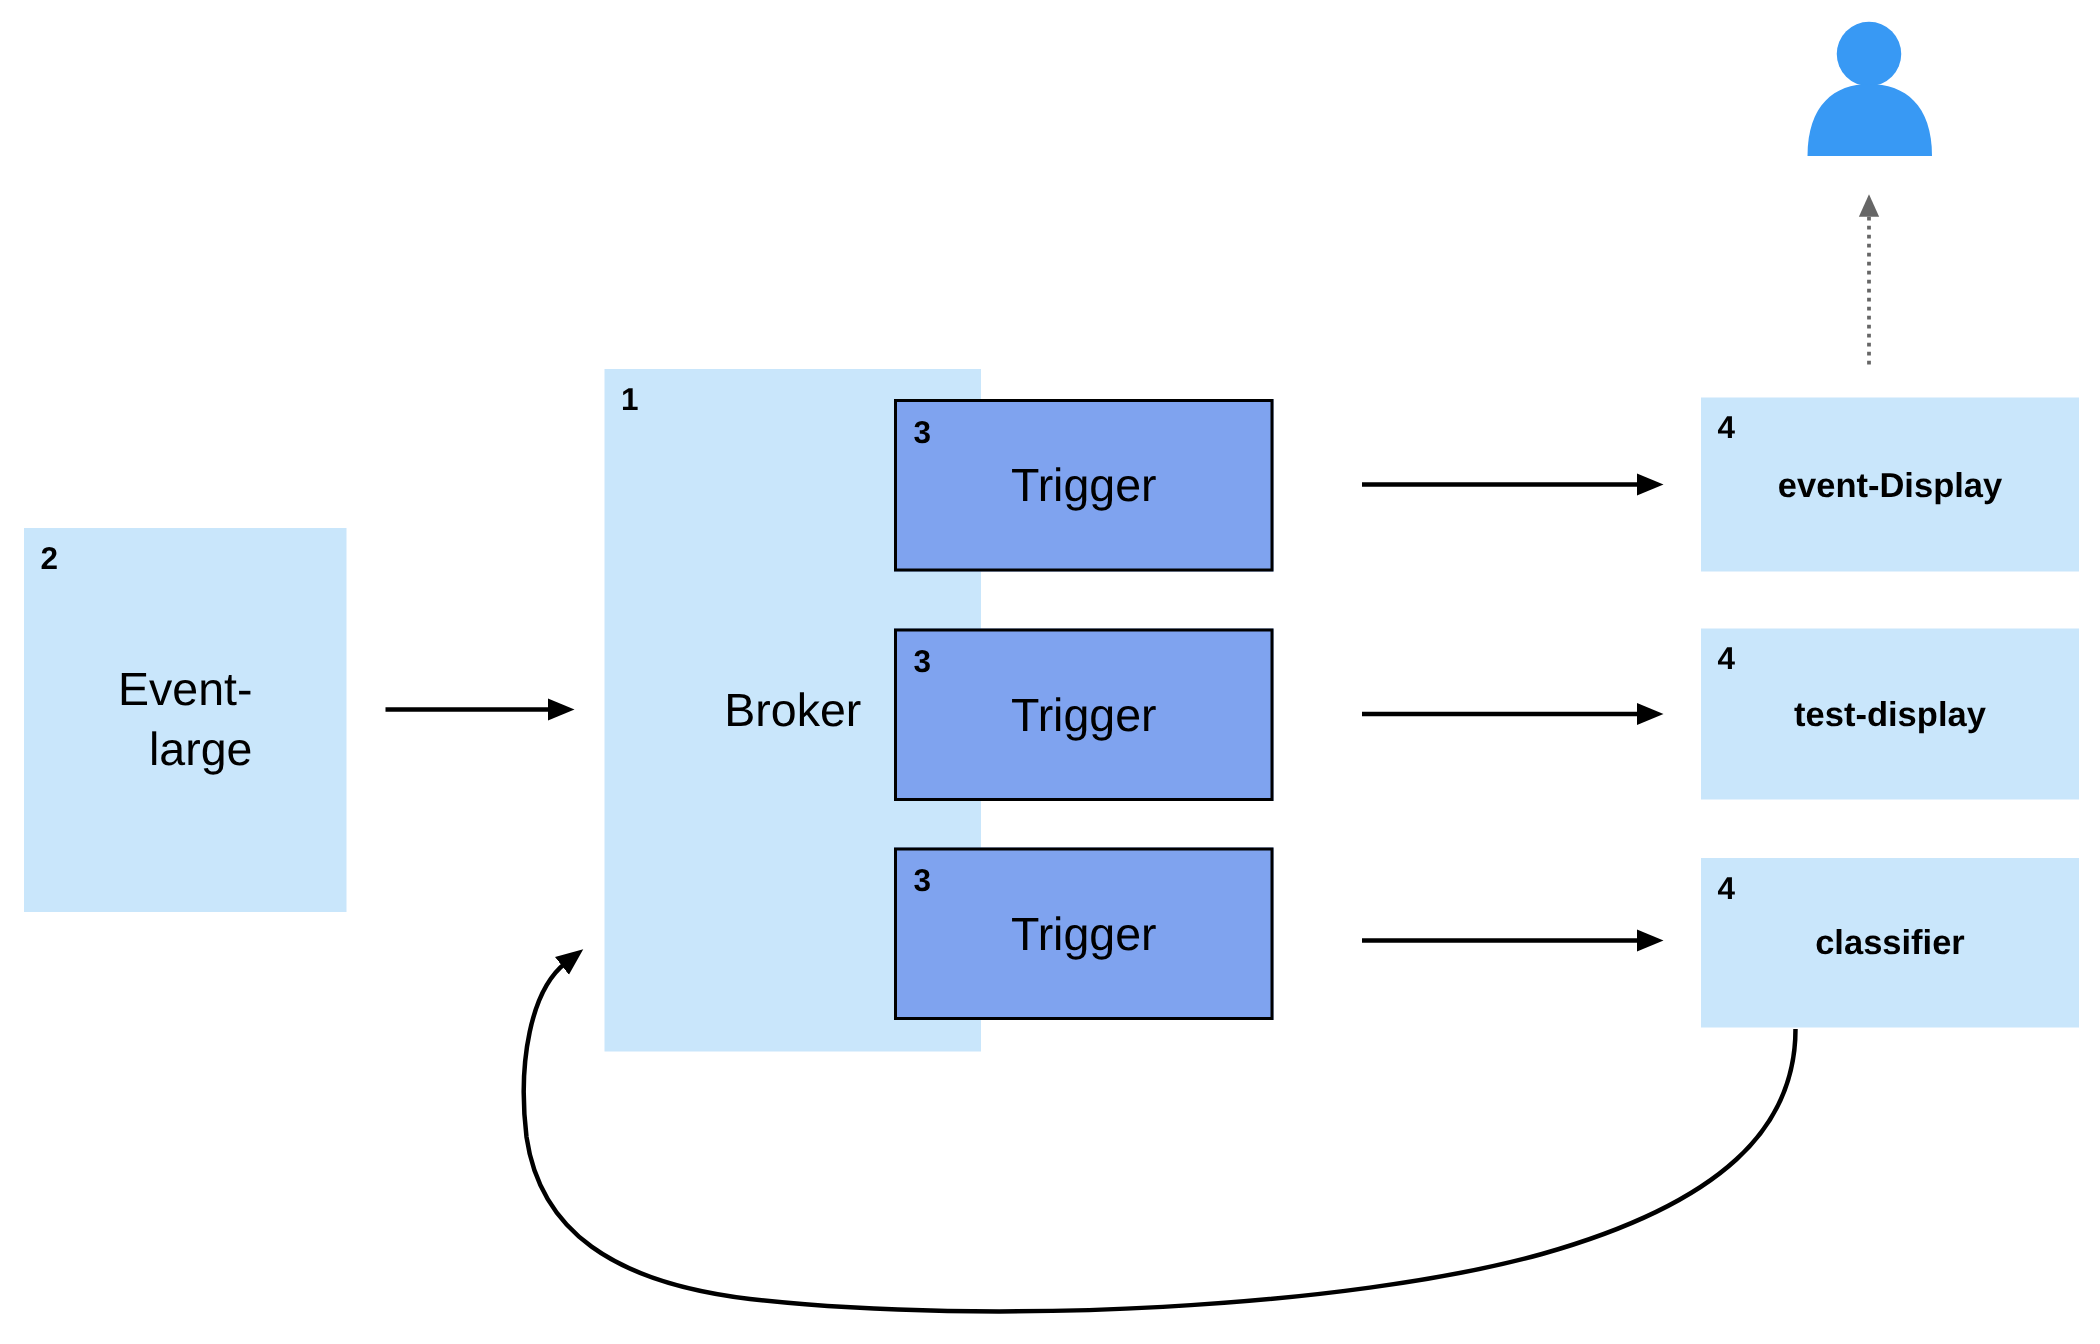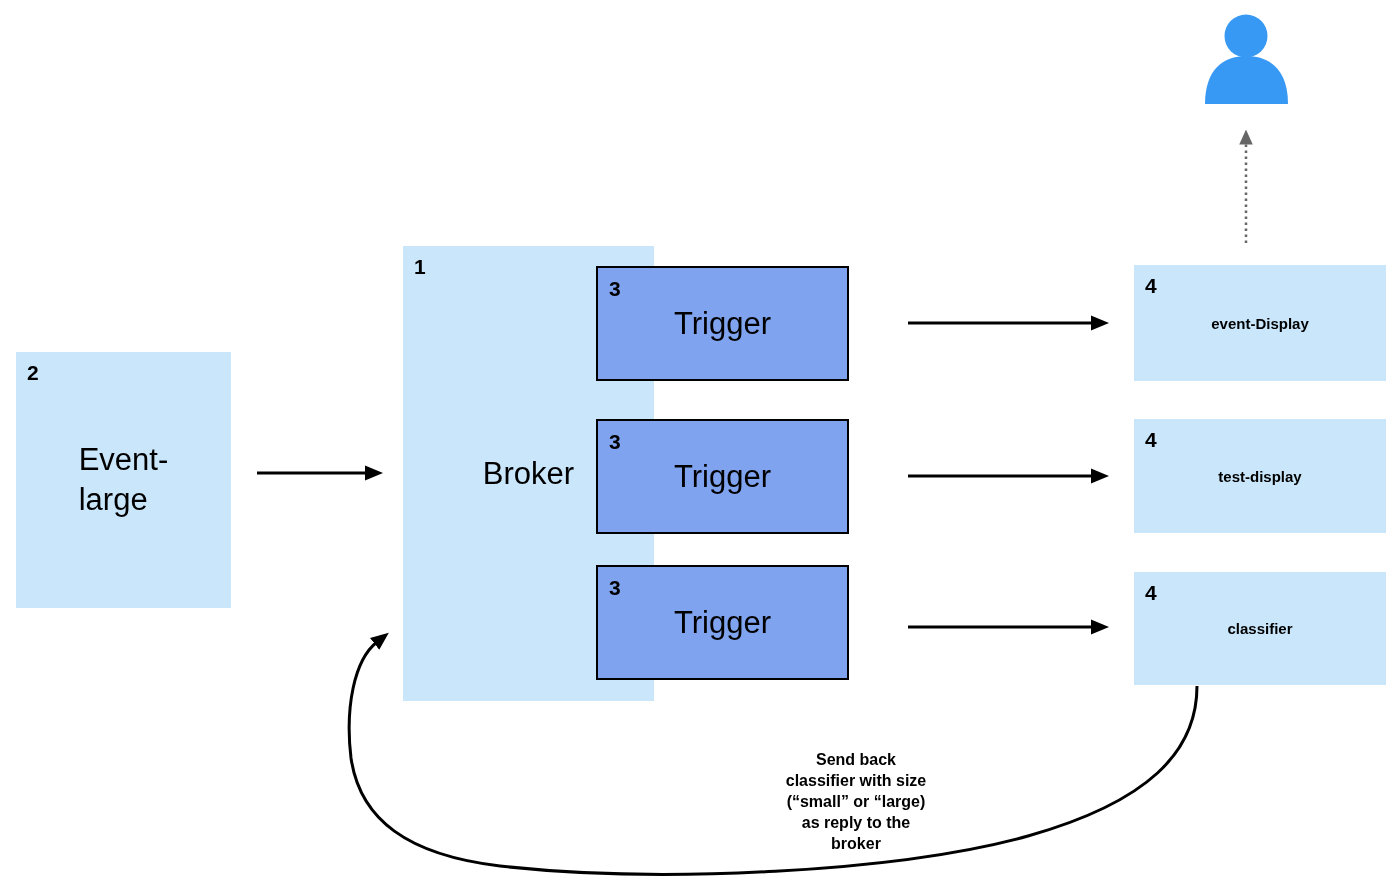--- a/index.html
+++ b/index.html
@@ -9,24 +9,24 @@
   }
   .box { position:absolute; box-sizing:border-box; }
   .light   { background:#C9E6FB; }
   .trigger { background:#7FA3EF; border:2px solid #000000; }
   .num {
     position:absolute; top:10px; left:11px;
     font-size:21px; font-weight:700; line-height:1;
   }
   .center {
     display:flex; align-items:center; justify-content:center;
-    width:100%; height:100%; text-align:left;
+    width:100%; height:100%; text-align:right;
   }
   .label-xl { font-size:31px; line-height:40px; font-weight:400; }
-  .label-md { font-size:15px; font-weight:700; }
+  .label-md { font-size:23px; font-weight:700; }
   .annotation {
     position:absolute; left:741px; top:749px; width:230px;
     text-align:center; font-size:16px; font-weight:700; line-height:21px;
   }
   .annotation div { white-space:nowrap; }
   svg.layer { position:absolute; left:0; top:0; pointer-events:none; }
 </style>
 </head>
 <body>
 
@@ -66,27 +66,20 @@
   </div>
   <div class="box light" style="left:1134px; top:419px; width:252px; height:114px;">
     <span class="num">4</span>
     <div class="center label-md">test-display</div>
   </div>
   <div class="box light" style="left:1134px; top:572px; width:252px; height:113px;">
     <span class="num">4</span>
     <div class="center label-md">classifier</div>
   </div>
 
-  <div class="annotation">
-    <div>Send back</div>
-    <div>classifier with size</div>
-    <div>(“small” or “large)</div>
-    <div>as reply to the</div>
-    <div>broker</div>
-  </div>
 
   <svg class="layer" width="1400" height="896" viewBox="0 0 1400 896">
     <defs>
       <marker id="mBlack" viewBox="0 0 6 6" refX="1" refY="3" markerWidth="6" markerHeight="6" orient="auto">
         <path d="M0,0.5 L6,3 L0,5.5 Z" fill="#000000"></path>
       </marker>
       <marker id="mGray" viewBox="0 0 6 6" refX="1" refY="3" markerWidth="6" markerHeight="6" orient="auto">
         <path d="M0,0.3 L6,3 L0,5.7 Z" fill="#666666"></path>
       </marker>
     </defs>

